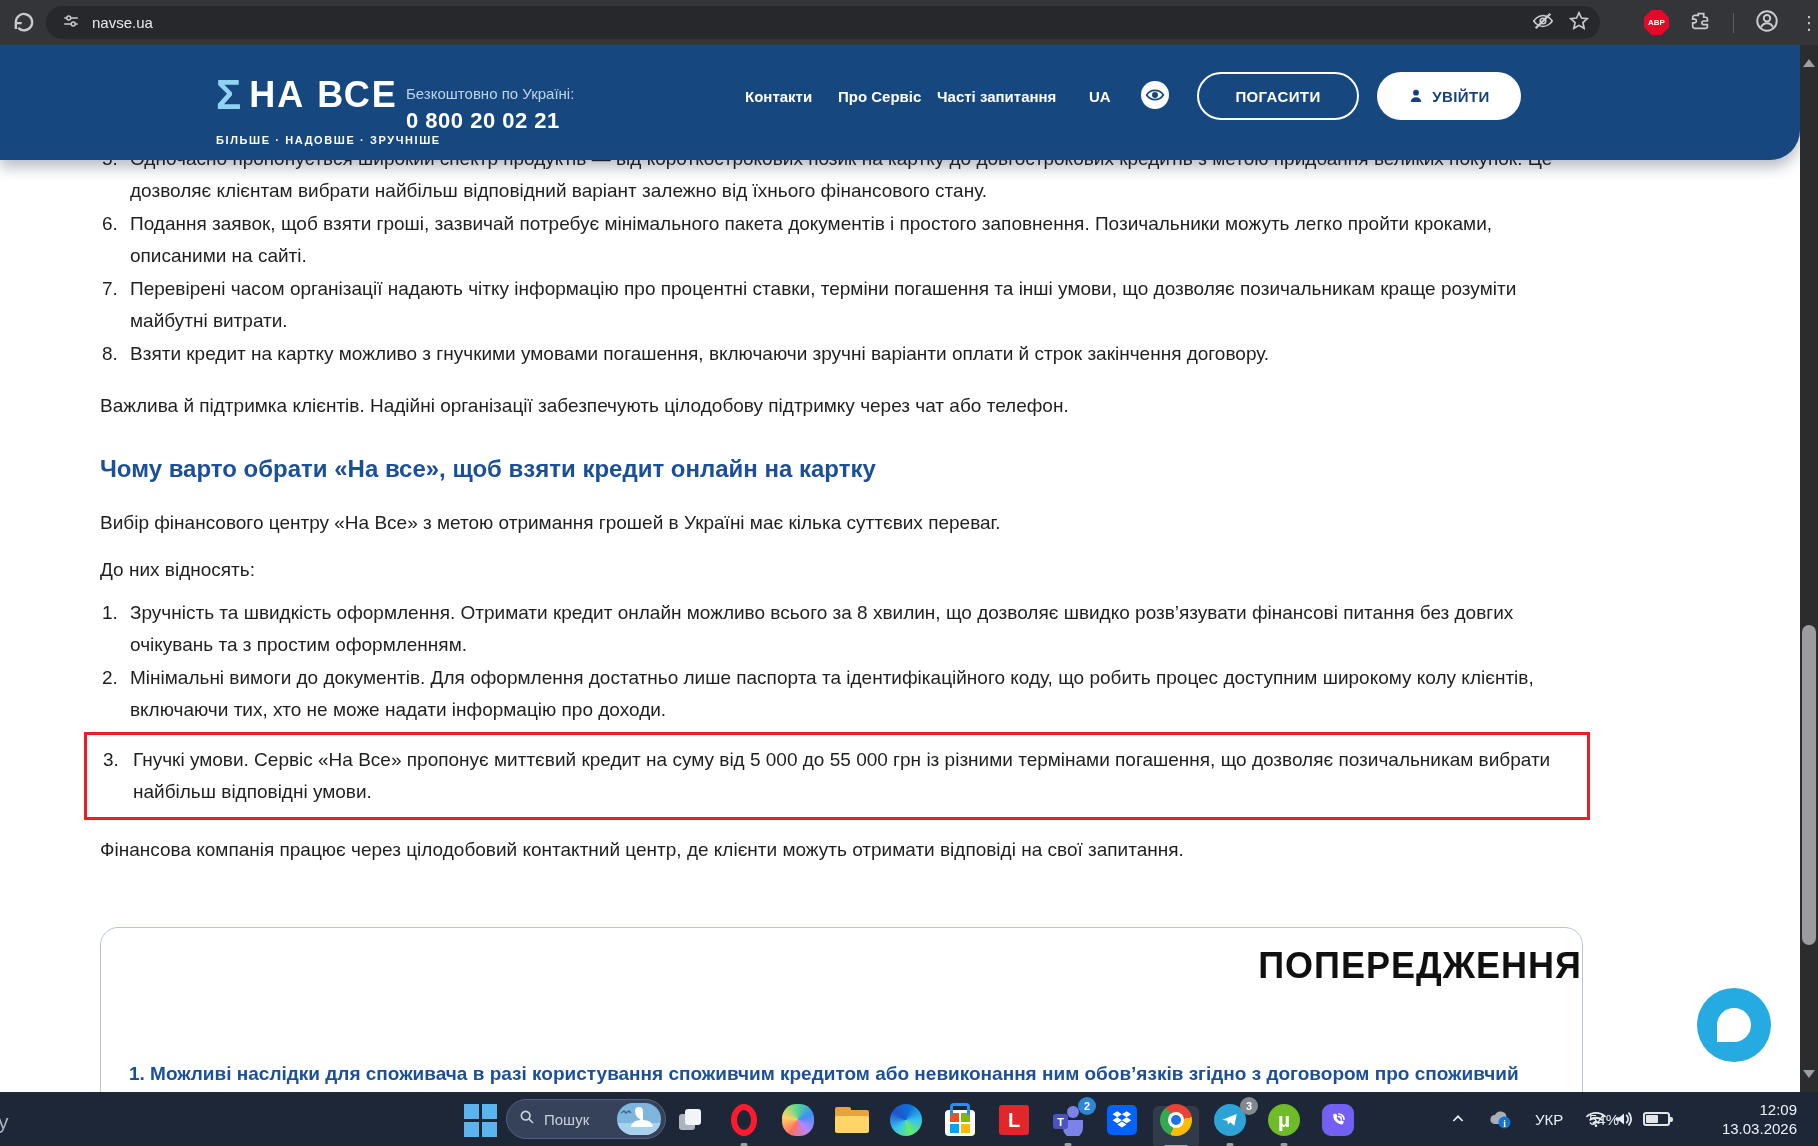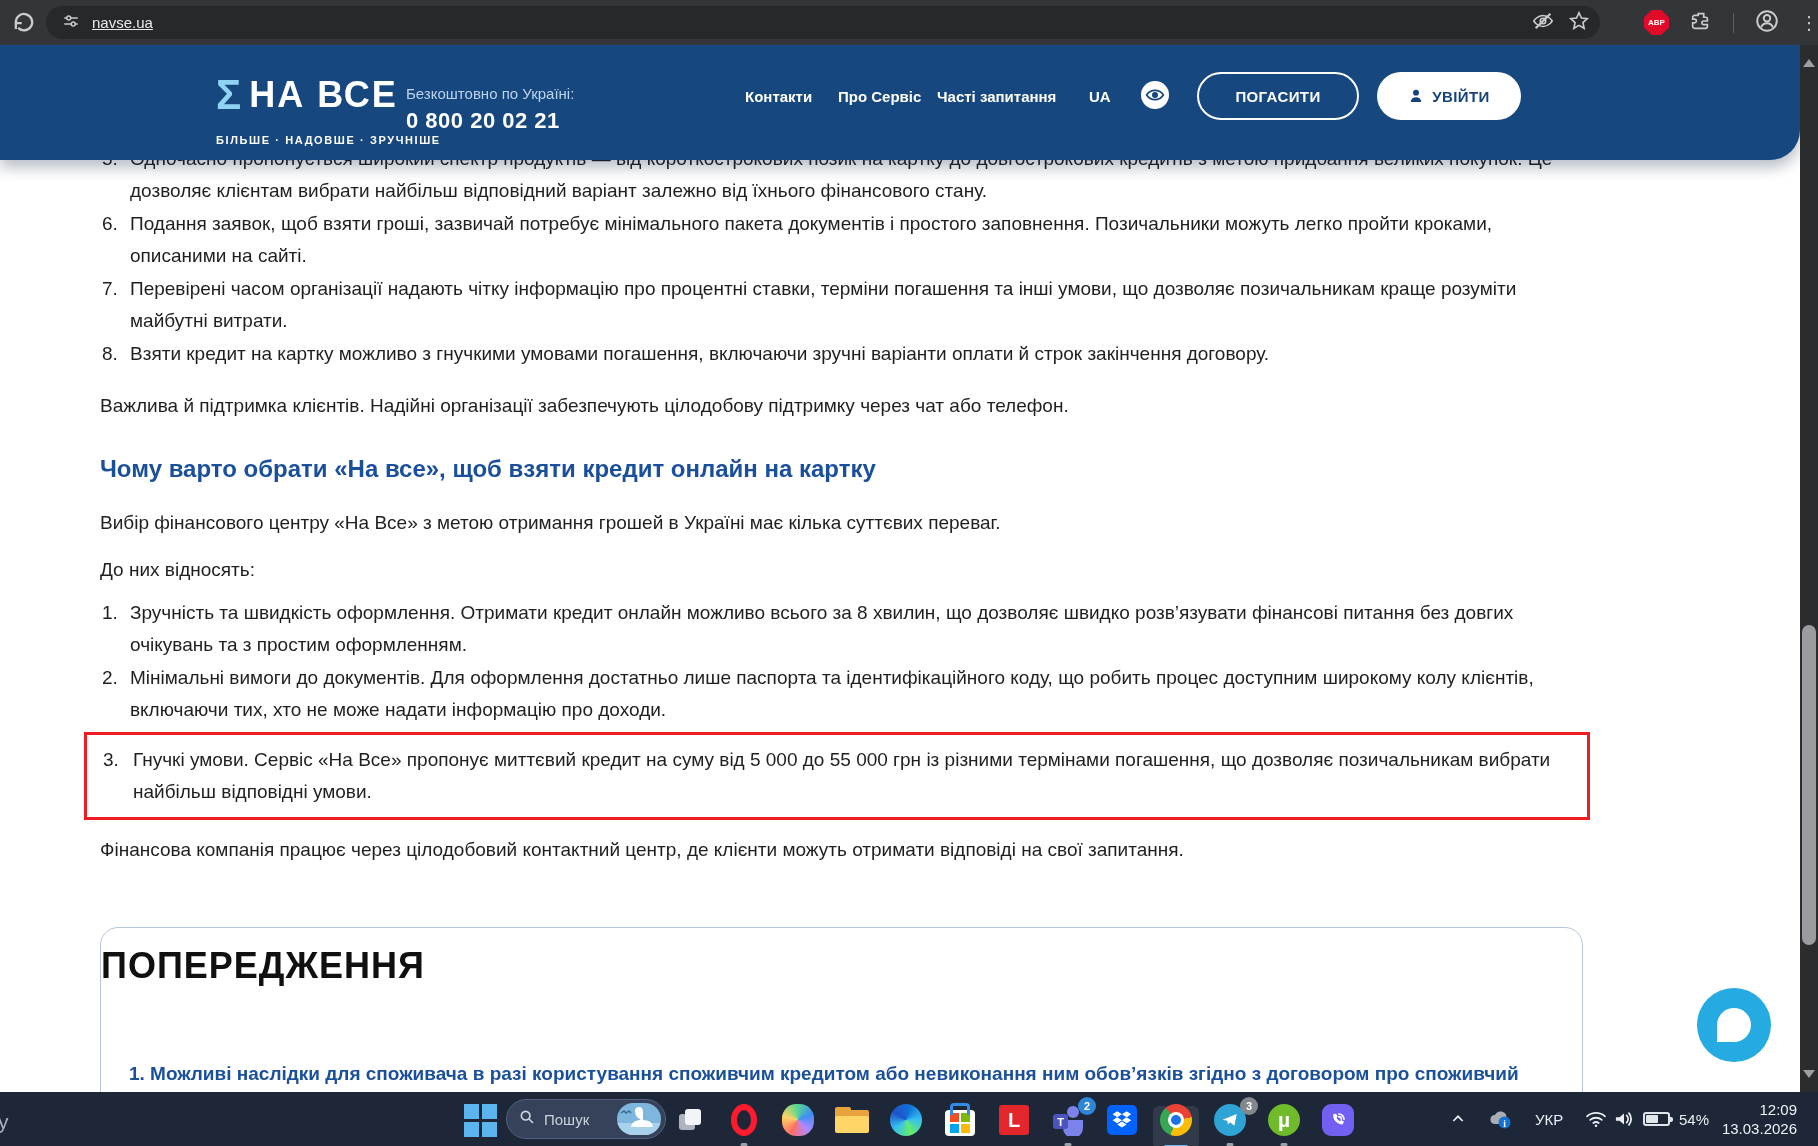--- a/index.html
+++ b/index.html
@@ -6,21 +6,21 @@
   html,body { width:1818px; height:1146px; overflow:hidden; background:#fff;
     font-family:"Liberation Sans","DejaVu Sans",sans-serif; }
 
   
   .browser-bar { position:absolute; left:0; top:0; width:1818px; height:45px;
     background:var(--browser-bg,#333538); z-index:40; }
   .reload { position:absolute; left:10px; top:8px; width:28px; height:28px; color:#c9cbce; }
   .omnibox { position:absolute; left:46px; top:6px; width:1554px; height:33px;
     border-radius:17px; background:var(--omnibox-bg,#27282b); display:flex; align-items:center; }
   .site-info { margin-left:16px; color:#c9cbce; }
-  .url-text { margin-left:12px; color:#e8eaed; font-size:15px;text-decoration:underline; }
+  .url-text { margin-left:12px; color:#e8eaed; font-size:15px; }
   .omni-right { position:absolute; right:10px; top:0; height:33px; display:flex; align-items:center; gap:14px; color:#c9cbce; }
   .bar-right { position:absolute; right:8px; top:0; height:45px; display:flex; align-items:center; gap:20px; }
   .abp-badge { width:25px; height:25px; background:#e10a28; color:#fff; font-size:8px; font-weight:bold;
     display:flex; align-items:center; justify-content:center;
     clip-path:polygon(30% 0,70% 0,100% 30%,100% 70%,70% 100%,30% 100%,0 70%,0 30%); }
   .vsep { width:1px; height:20px; background:#5a5d61; }
   .kebab { color:#c9cbce; font-size:18px; letter-spacing:0; line-height:10px; text-align:center; width:10px; }
 
   
   .viewport { position:absolute; left:0; top:45px; width:1818px; height:1047px; background:#fff; overflow:hidden; }
@@ -58,21 +58,21 @@
   .h2 { margin-top:32px; color:var(--heading-blue,#1a4f9c); font-size:24px; font-weight:bold; line-height:30px; }
   .p-intro { margin-top:23px; }
   .p-lead { margin-top:15px; }
   .ol-benefits { margin-top:11px; }
   .highlight-box { border:3px solid var(--highlight-red,#ee1c25); margin:6px 0 0 -16px; padding:9px 12px 9px 14px;
     width:calc(100% + 28px); }
   .highlight-box .li { margin:0; padding-left:32px; }
   .p-contact { margin-top:14px; }
   .warning-card { margin-top:61px; width:1483px; border:1px solid #b7c4da; border-radius:18px;
     min-height:380px; padding-top:22px; }
-  .warning-title { text-align:left; color:#101010; font-size:36px; font-weight:bold; letter-spacing:1px; }
+  .warning-title { text-align:right; color:#101010; font-size:36px; font-weight:bold; letter-spacing:1px; }
   .warning-body { margin:76px 28px 0 28px; color:var(--heading-blue,#1a4f9c); font-weight:bold; line-height:31px; }
 
   
   .scrollbar { position:absolute; right:0; top:0; width:18px; height:1047px; background:#2b2c2e; z-index:8; }
   .sb-arrow { position:absolute; left:0; width:18px; height:16px; display:flex; align-items:center; justify-content:center; }
   .tri-up { width:0; height:0; border-left:6px solid transparent; border-right:6px solid transparent; border-bottom:8px solid #9aa0a6; }
   .tri-down { width:0; height:0; border-left:6px solid transparent; border-right:6px solid transparent; border-top:8px solid #9aa0a6; }
   .sb-thumb { position:absolute; left:2px; top:580px; width:14px; height:320px; background:#9a9c9f; border-radius:8px; }
 
   
@@ -411,20 +411,20 @@
       <path d="M3 8h4l5-4v12l-5-4H3z" fill="#e9edf3" stroke="none"></path>
         <path d="M15 6a6 6 0 0 1 0 8"></path>
         <path d="M17.5 3.5a10 10 0 0 1 0 13"></path>
     </svg>
   </div>
   <div class="tray" style="left:1643px">
     <div class="battery-shell">
         <div class="battery-fill"></div>
       </div>
   </div>
-  <div class="tray" style="left:1679px">
+  <div class="tray" style="left:1589px">
     <span class="tray-text">54%</span>
   </div>
   <div class="clock">
     <div>12:09</div>
     <div>13.03.2026</div>
   </div>
 </div>
 
 </body></html>

